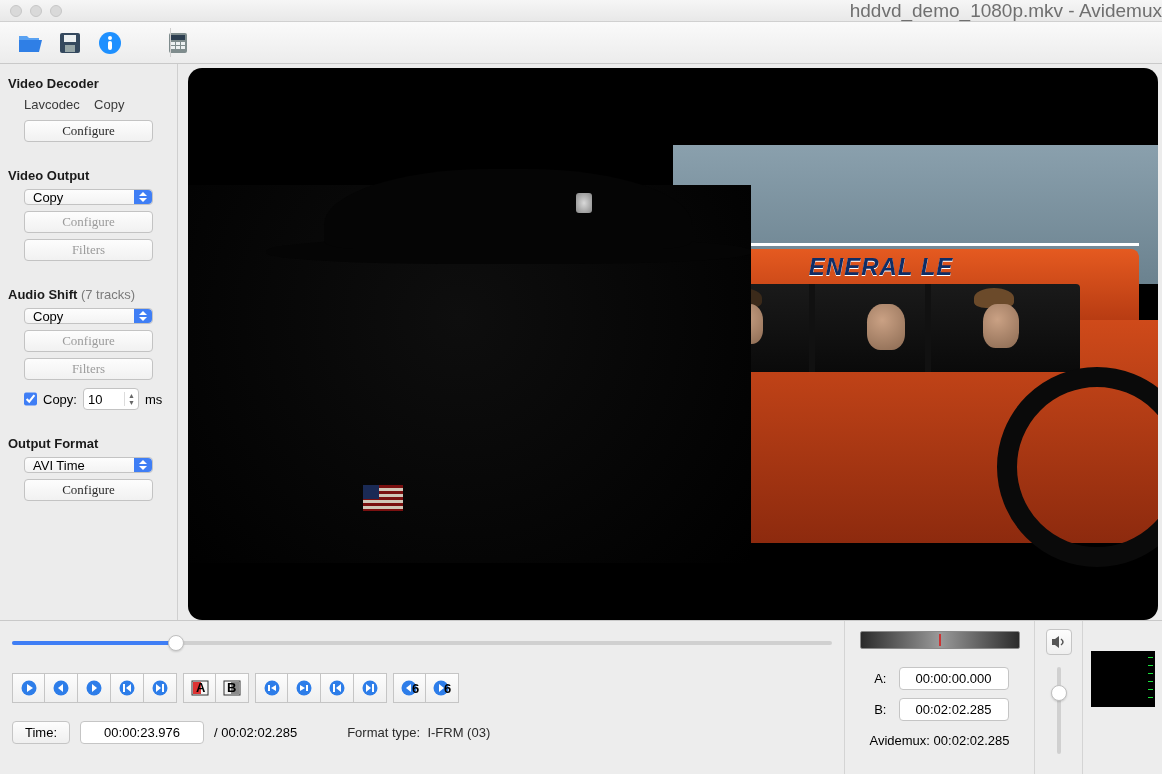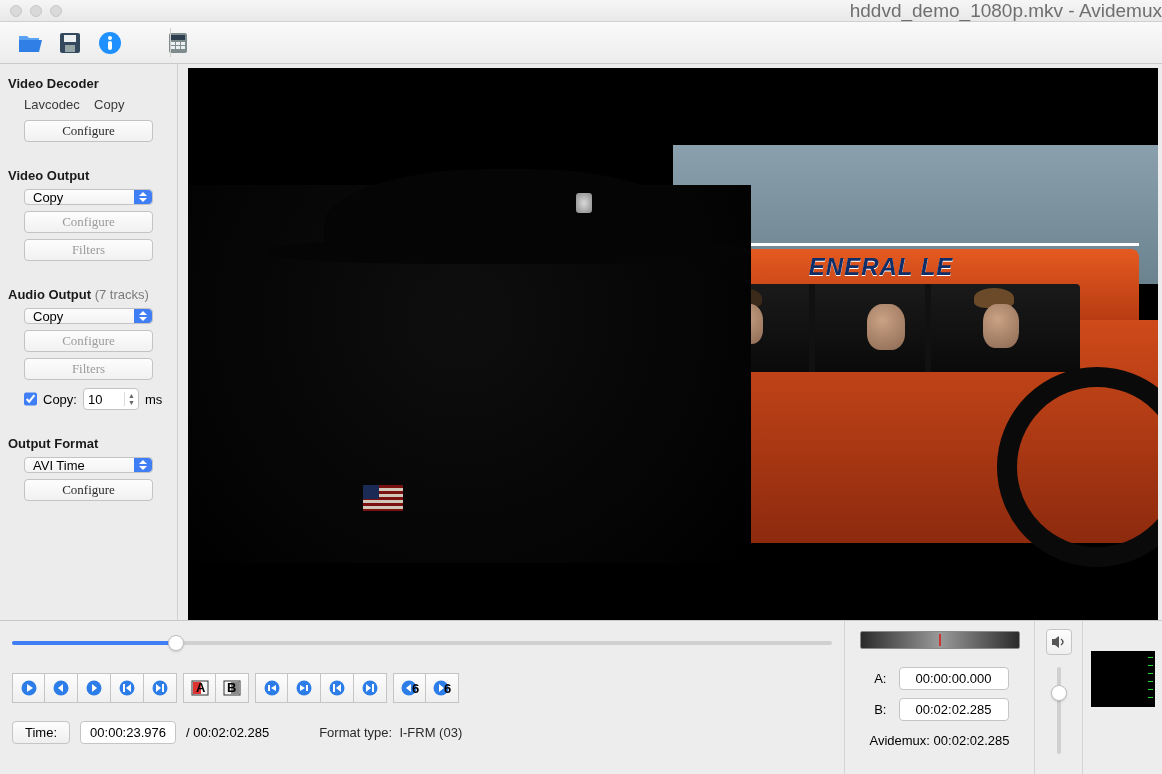--- a/index.html
+++ b/index.html
@@ -30,21 +30,21 @@
   .select .arrows::before { border-bottom:4px solid #fff; margin-bottom:2px; }
   .select .arrows::after  { border-top:4px solid #fff; }
   .indent { margin: 0 16px; }
   .shift-row { display: flex; align-items: center; gap: 6px; margin: 2px 16px 0 16px; }
   .chk { width: 14px; height: 14px; accent-color: #3f7ef5; }
   .spin { display:flex; align-items:center; border:1px solid #c3c3c3; border-radius:4px; background:#fff; height:22px; }
   .spin input { border:0; width:40px; padding:0 4px; outline:none; }
   .spin .spn { width:14px; display:flex; flex-direction:column; border-left:1px solid #dcdcdc; }
   .spin .spn div { flex:1; display:flex; align-items:center; justify-content:center; font-size:7px; color:#666; cursor:pointer; }
 
-  .preview { flex: 1; background: #000; margin: 4px 4px 0 10px; position: relative; overflow: hidden; }
+  .preview { flex: 1; background: #000; margin: 4px 4px 0 10px; position: relative; overflow: hidden; border-radius: 14px; }
   .frame { position:absolute; top: 14%; bottom: 14%; left:0; right:0; }
   .sky { position:absolute; top:0; height:35%; left:50%; right:0; background: linear-gradient(#8aa0ad,#6b828f); }
   .car-body { position:absolute; top:44%; bottom:0; left:42%; right:0; background: linear-gradient(#cf4a1a,#8d2a0e); border-top-left-radius: 40px; }
   .car-roof { position:absolute; top:26%; height:19%; left:50%; right:2%; background: linear-gradient(#e55a20,#b53a12); border-radius: 8px 8px 0 0; }
   .roof-text { position:absolute; top:27%; left:64%; color:#0f2d66; font-weight:800; font-style:italic; font-size:24px; letter-spacing:1px; text-shadow:0 1px 0 #fff; }
   .roof-stripe { position:absolute; top:24.5%; left:50%; right:2%; height:3px; background:#fff; }
   .windows { position:absolute; top:35%; height:22%; left:52%; right:8%; background: linear-gradient(#1a1a1a,#0a0a0a); border-radius:4px; }
   .pillar { position:absolute; top:35%; height:22%; width:6px; background:#111; }
   .p1{left:64%} .p2{left:76%}
   .face { position:absolute; width:32px; height:40px; background: radial-gradient(circle at 40% 35%, #caa184, #8b6a52); border-radius: 40% 40% 35% 35%; top:40%; }
@@ -67,21 +67,21 @@
   .slider-row { height: 24px; display:flex; align-items:center; }
   .track { flex:1; height:4px; background:#d0d0d0; border-radius:2px; position:relative; }
   .track .fill { position:absolute; left:0; top:0; bottom:0; width:20%; background:#3f7ef5; border-radius:2px; }
   .thumb { position:absolute; top:50%; left:20%; transform:translate(-50%,-50%); width:16px; height:16px; background:#fff; border:1px solid #bfbfbf; border-radius:50%; box-shadow:0 1px 2px rgba(0,0,0,.15); }
   .controls { display:flex; gap:0; margin-top:18px; }
   .cbtn { width:33px; height:30px; border:1px solid #c5c5c5; background:linear-gradient(#fdfdfd,#efefef); display:flex; align-items:center; justify-content:center; cursor:pointer; }
   .cbtn + .cbtn { border-left: 0; }
   .gap { width: 6px; }
   .time-row { display:flex; align-items:center; gap:10px; margin-top:18px; }
   .time-lbl { background:linear-gradient(#fdfdfd,#efefef); border:1px solid #c5c5c5; border-radius:4px; padding:3px 12px; }
-  .time-inp { background:#fff; border:1px solid #c5c5c5; border-radius:4px; padding:3px 8px; width:96px; text-align:center; }
+  .time-inp { background:#fff; border:1px solid #c5c5c5; border-radius:4px; padding:3px 8px; width:124px; text-align:center; }
   .frame-type { margin-left: 40px; color:#2a2a2a; }
 
   .br { width: 190px; border-left:1px solid #d4d4d4; padding:10px 12px; display:flex; flex-direction:column; align-items:center; }
   .jog { width:160px; height:18px; background:linear-gradient(90deg,#2b2b2b,#9a9a9a,#2b2b2b); border:1px solid #8a8a8a; position:relative; border-radius:2px; }
   .jog::after{content:"";position:absolute;left:50%;top:2px;bottom:2px;width:2px;background:#c33; transform:translateX(-1px);}
   .ab-row { display:flex; align-items:center; gap:12px; margin-top:18px; }
   .ab-row .lbl{ width:16px; text-align:right; }
   .abval { background:#fff; border:1px solid #c5c5c5; border-radius:4px; padding:3px 8px; width:110px; text-align:center; }
   .sel-row { margin-top:12px; }
 
@@ -161,21 +161,21 @@
     <div class="sec-title">Video Output</div>
     <div class="select indent">
       <span>Copy</span>
       <span class="arrows"></span>
     </div>
     <div class="btn disabled indent">Configure</div>
     <div class="btn disabled indent">Filters</div>
 
     <div style="height:12px"></div>
     <div class="sec-title">
-      <span>Audio Output</span>
+      <span>Audio Shift</span>
       <span class="sec-light">(7 tracks)</span>
     </div>
     <div class="select indent">
       <span>Copy</span>
       <span class="arrows"></span>
     </div>
     <div class="btn disabled indent">Configure</div>
     <div class="btn disabled indent">Filters</div>
     <div class="shift-row">
       <input type="checkbox" class="chk" checked="" style="">

